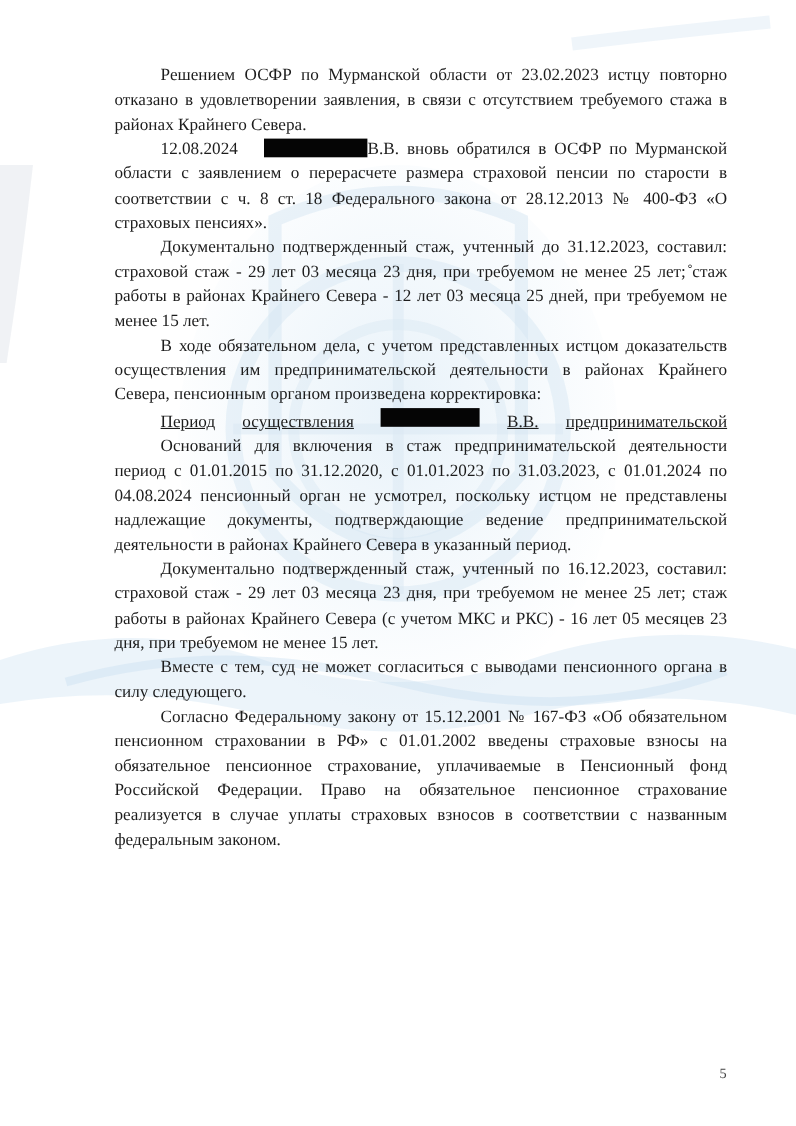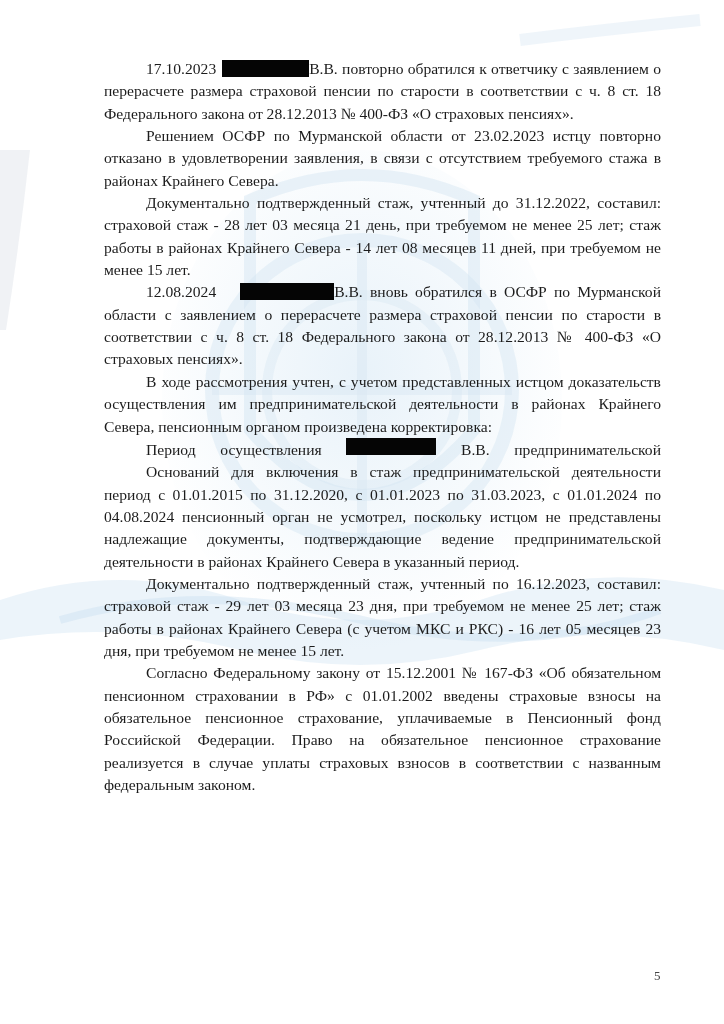--- a/index.html
+++ b/index.html
@@ -48,20 +48,21 @@
     }
     .r1 { width: 87px; margin-left: 6px; }
     .r2 { width: 94px; margin-left: 24px; }
     .r3 { width: 90px; }
     .spread {
       display: flex;
       justify-content: space-between;
       align-items: baseline;
       text-indent: 0;
       padding-left: 42px;
+      text-decoration: underline;
     }
     .spread span { white-space: nowrap; }
     .page-number {
       position: absolute;
       left: 654px;
       top: 968px;
       font-size: 13px;
       color: #444;
       z-index: 1;
     }
@@ -98,49 +99,47 @@
 
   <path d="M520 40 Q600 30 700 20" fill="none" stroke="#e4eef6" stroke-width="12" opacity="0.6"></path>
 </svg>
 
 <svg class="edge-shadow" viewBox="0 0 38 180" xmlns="http://www.w3.org/2000/svg">
   <path d="M0 0 L30 0 Q20 90 6 180 L0 180 Z" fill="#e9edf1" opacity="0.7"></path>
 </svg>
 
 <div class="page-text">
 
-  <p class="para">
-    <span>17.10.2023</span><span class="redact r1"></span><span>В.В. повторно обратился к ответчику с заявлением о перерасчете размера страховой пенсии по старости в соответствии с ч. 8 ст. 18 Федерального закона от 28.12.2013 № 400-ФЗ «О страховых пенсиях».</span>
-  </p>
 
   <p class="para">Решением ОСФР по Мурманской области от 23.02.2023 истцу повторно отказано в удовлетворении заявления, в связи с отсутствием требуемого стажа в районах Крайнего Севера.</p>
 
-  <p class="para">Документально подтвержденный стаж, учтенный до 31.12.2022, составил: страховой стаж - 28 лет 03 месяца 21 день, при требуемом не менее 25 лет; стаж работы в районах Крайнего Севера - 14 лет 08 месяцев 11 дней, при требуемом не менее 15 лет.</p>
 
   <p class="para">
     <span>12.08.2024</span><span class="redact r2"></span><span>В.В. вновь обратился в ОСФР по Мурманской области с заявлением о перерасчете размера страховой пенсии по старости в соответствии с ч. 8 ст. 18 Федерального закона от 28.12.2013 № 400-ФЗ «О страховых пенсиях».</span>
   </p>
 
 
+  <p class="para">Документально подтвержденный стаж, учтенный до 31.12.2023, составил: страховой стаж - 29 лет 03 месяца 23 дня, при требуемом не менее 25 лет; ̊стаж работы в районах Крайнего Севера - 12 лет 03 месяца 25 дней, при требуемом не менее 15 лет.</p>
 
 
-  <p class="para">В ходе рассмотрения учтен, с учетом представленных истцом доказательств осуществления им предпринимательской деятельности в районах Крайнего Севера, пенсионным органом произведена корректировка:</p>
+  <p class="para">В ходе обязательном дела, с учетом представленных истцом доказательств осуществления им предпринимательской деятельности в районах Крайнего Севера, пенсионным органом произведена корректировка:</p>
 
   <div>
     <div class="spread">
       <span>Период</span>
       <span>осуществления</span>
       <span class="redact r3"></span>
       <span>В.В.</span>
       <span>предпринимательской</span>
     </div>
   </div>
 
   <p class="para">Оснований для включения в стаж предпринимательской деятельности период с 01.01.2015 по 31.12.2020, с 01.01.2023 по 31.03.2023, с 01.01.2024 по 04.08.2024 пенсионный орган не усмотрел, поскольку истцом не представлены надлежащие документы, подтверждающие ведение предпринимательской деятельности в районах Крайнего Севера в указанный период.</p>
 
   <p class="para">Документально подтвержденный стаж, учтенный по 16.12.2023, составил: страховой стаж - 29 лет 03 месяца 23 дня, при требуемом не менее 25 лет; стаж работы в районах Крайнего Севера (с учетом МКС и РКС) - 16 лет 05 месяцев 23 дня, при требуемом не менее 15 лет.</p>
 
+  <p class="para">Вместе с тем, суд не может согласиться с выводами пенсионного органа в силу следующего.</p>
 
   <p class="para">Согласно Федеральному закону от 15.12.2001 № 167-ФЗ «Об обязательном пенсионном страховании в РФ» с 01.01.2002 введены страховые взносы на обязательное пенсионное страхование, уплачиваемые в Пенсионный фонд Российской Федерации. Право на обязательное пенсионное страхование реализуется в случае уплаты страховых взносов в соответствии с названным федеральным законом.</p>
 
 </div>
 
 <div class="page-number">5</div>
 
 </body></html>

